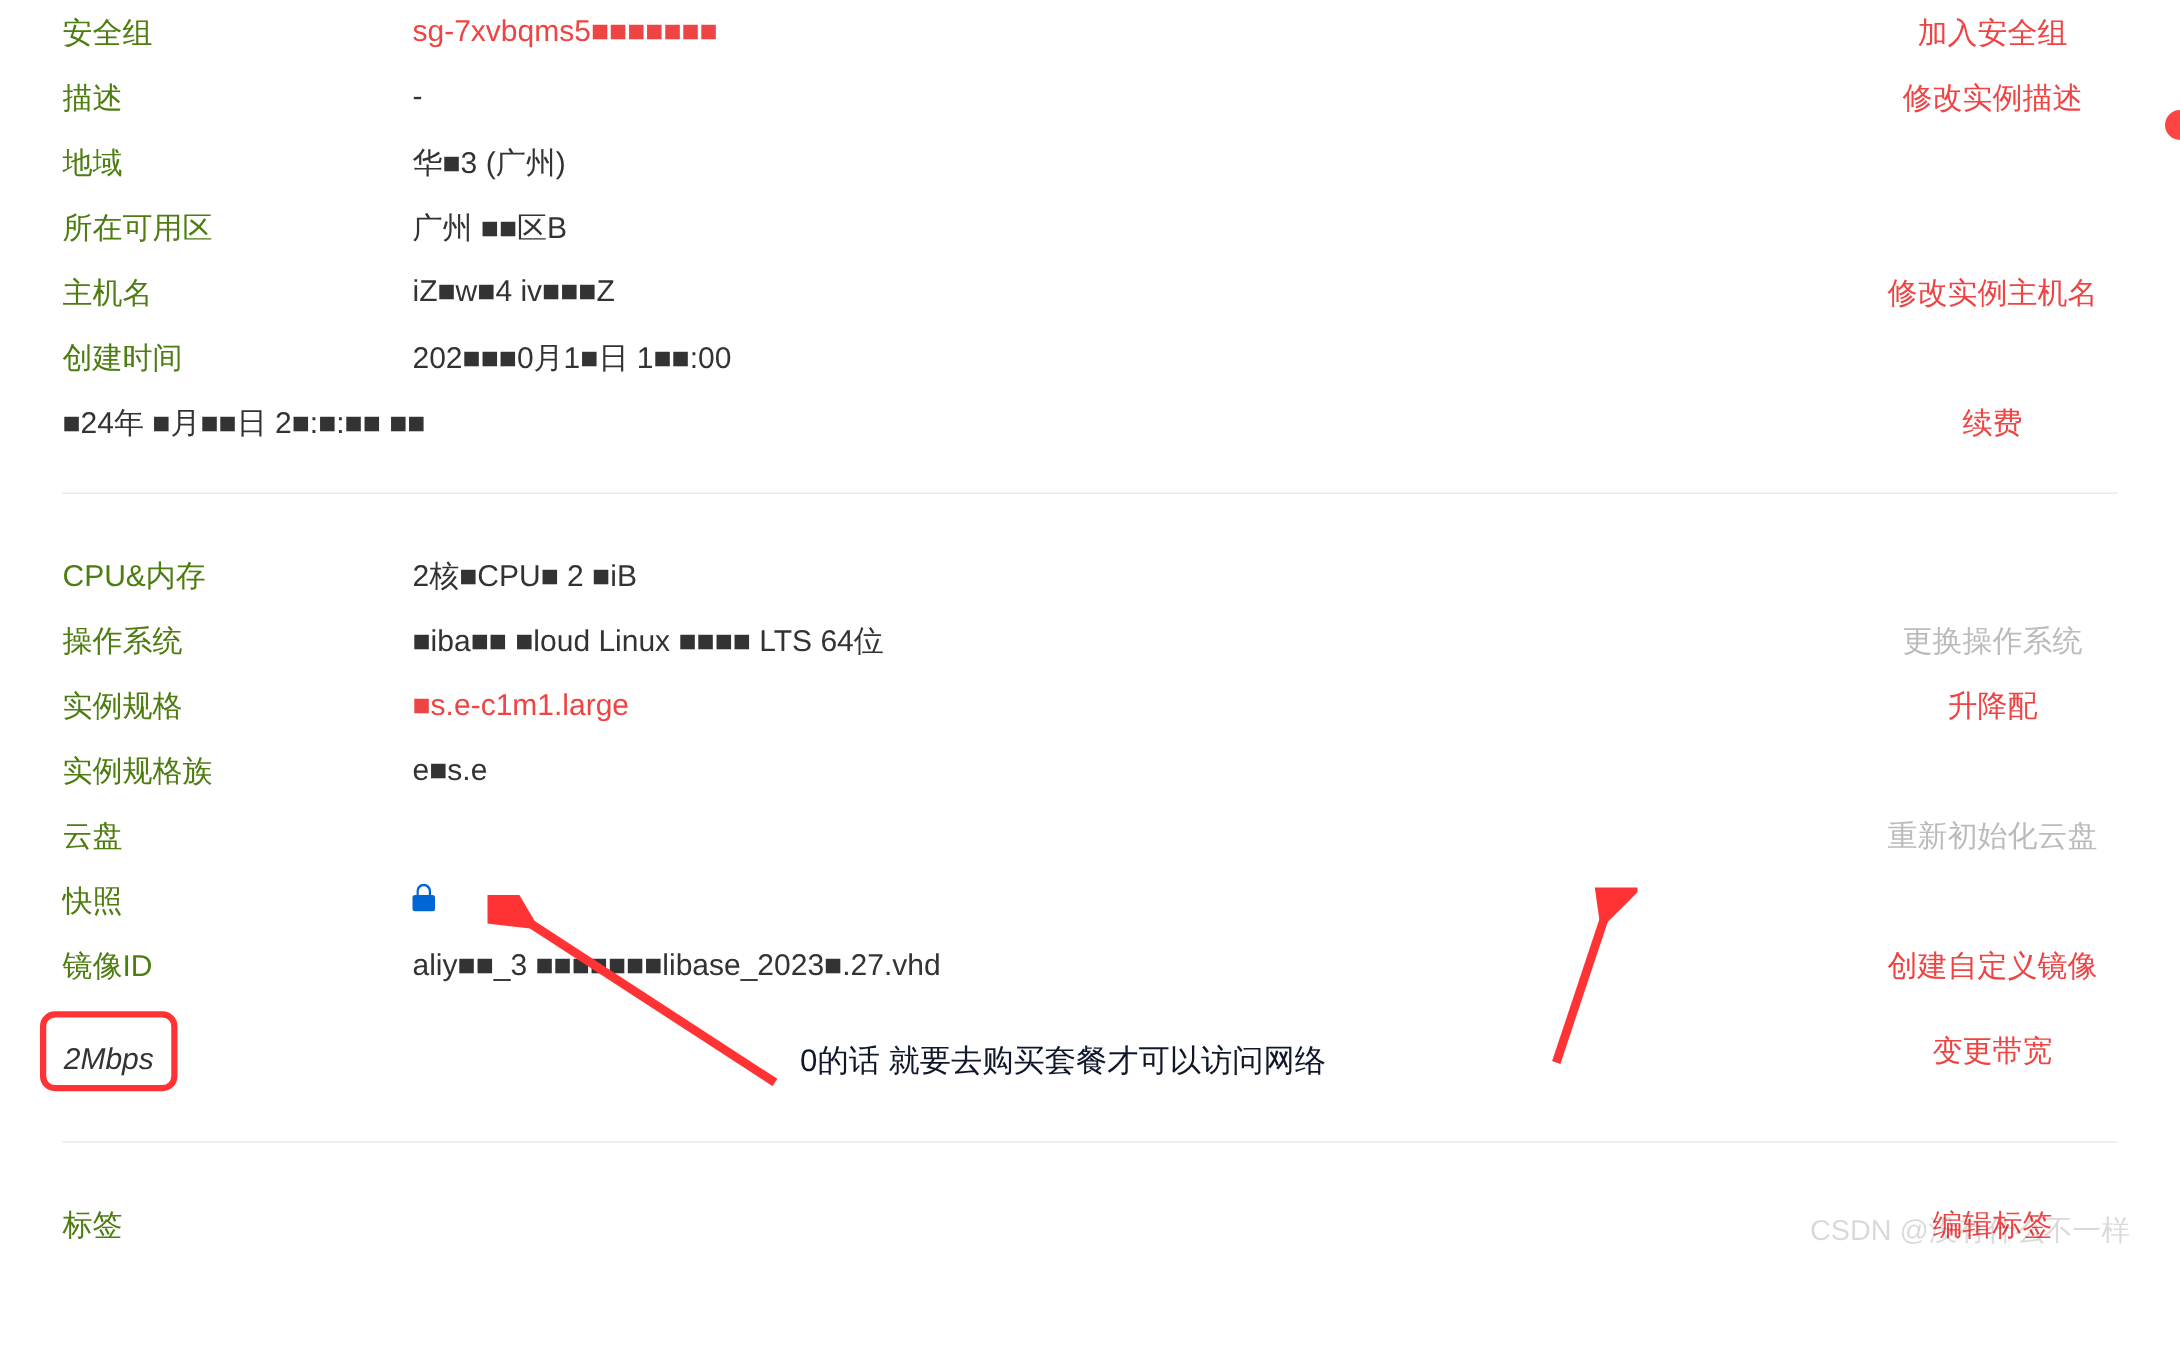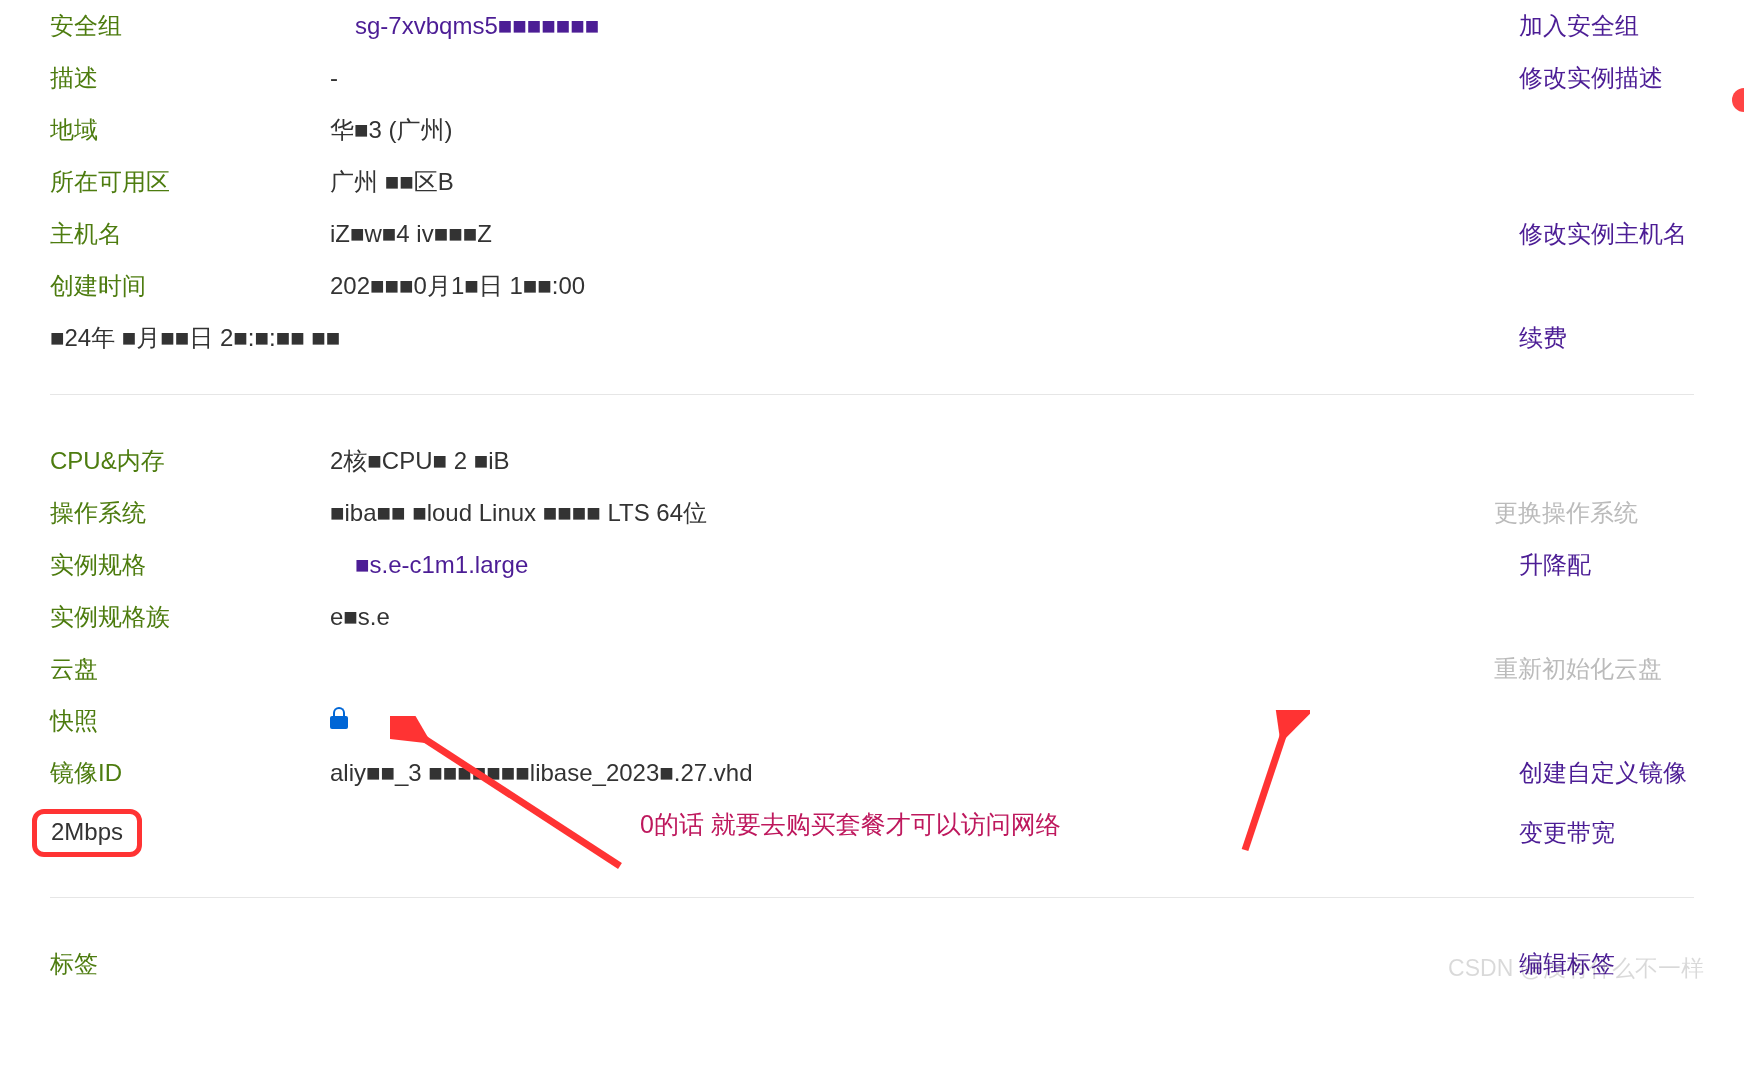--- a/index.html
+++ b/index.html
@@ -22,43 +22,43 @@
       flex-shrink: 0;
       color: #4d7c0f;
     }
     .detail-value {
       flex: 1;
       color: #333;
       position: relative;
     }
     .detail-action {
       width: 200px;
-      text-align: left;
+      text-align: center;
       flex-shrink: 0;
       font-family: Liberation Serif, serif;
     }
     .link {
-      color: #4c1d95;
+      color: #ef4444;
       cursor: pointer;
-      margin-left: 25px;
     }
     .disabled-link {
       color: #bbb;
     }
     .divider {
       border: none;
       border-top: 1px solid #e6e6e6;
       margin: 30px 0 40px;
     }
     .highlight-box {
       display: inline-block;
       border: 5px solid #f33;
       border-radius: 12px;
-      padding: 4px 14px 6px;
+      padding: 20px 14px 6px;
       margin-left: -18px;
+      font-style: italic;
     }
     .lock-icon {
       display: inline-block;
       width: 18px;
       height: 22px;
       position: relative;
     }
     .lock-icon::before {
       content: "";
       position: absolute;
@@ -75,24 +75,24 @@
       position: absolute;
       top: 9px;
       left: 0;
       width: 18px;
       height: 13px;
       background: #0066d6;
       border-radius: 2px;
     }
     .annotation-text {
       position: absolute;
-      color: #be185d;
+      color: #0f172a;
       font-size: 25px;
       left: 640px;
-      top: 808px;
+      top: 832px;
     }
     .watermark {
       position: absolute;
       right: 40px;
       bottom: 6px;
       font-size: 23px;
       color: rgba(0,0,0,0.15);
     }
     .arrow1 {
       position: absolute;

